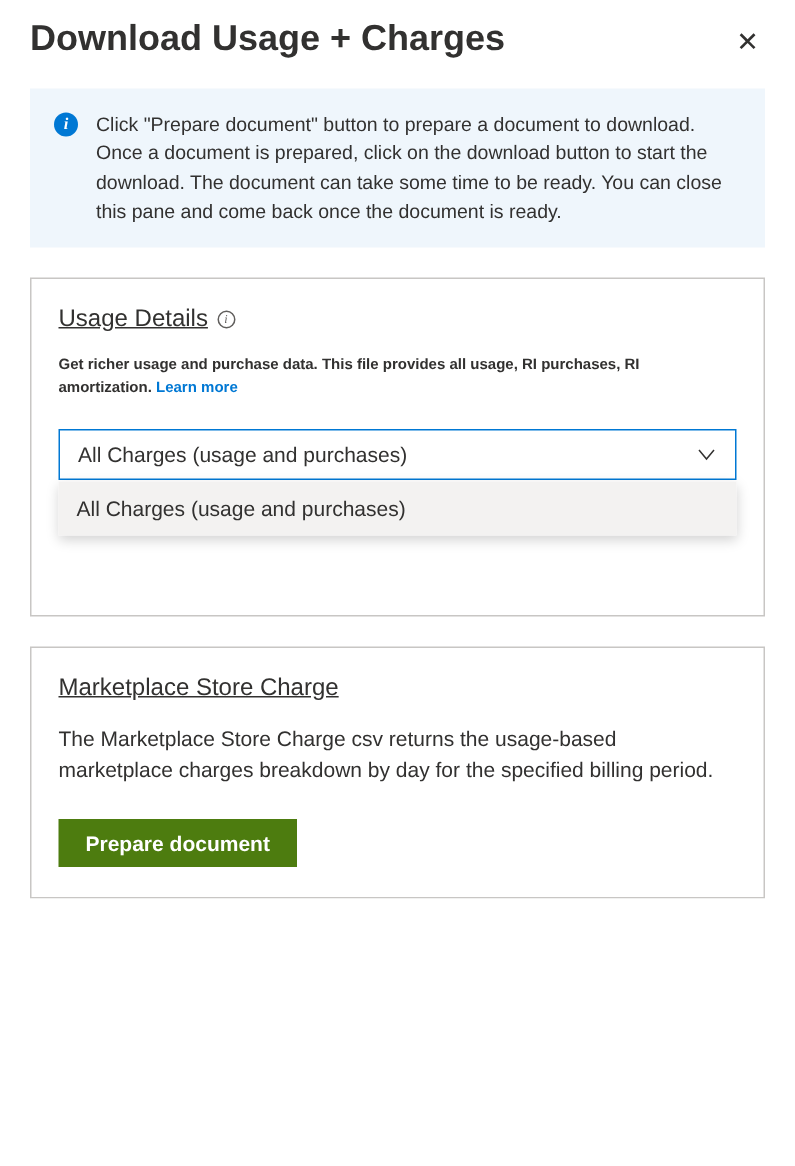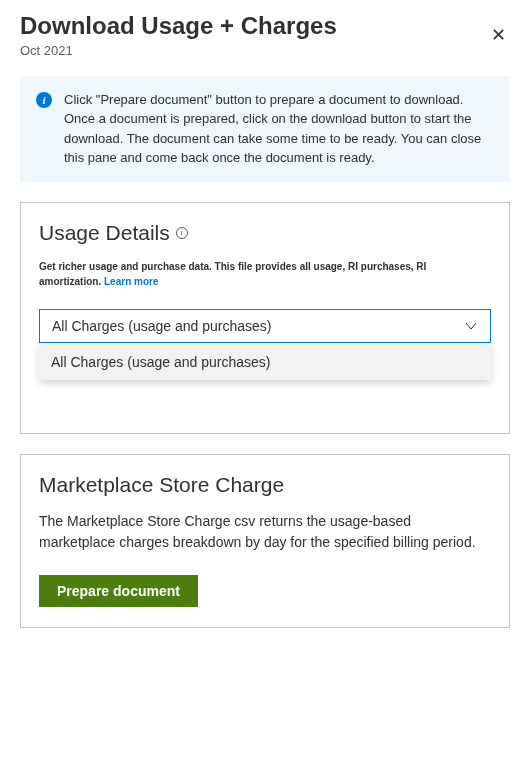--- a/index.html
+++ b/index.html
@@ -11,21 +11,21 @@
       font-family: "Segoe UI", -apple-system, BlinkMacSystemFont, sans-serif;
       font-size: 14px;
       color: #323130;
       background: #ffffff;
       width: 530px;
       padding: 0;
     }
     .header {
       display: flex;
       justify-content: space-between;
-      align-items: center;
+      align-items: flex-end;
       padding: 12px 20px 0 20px;
       gap: 12px;
     }
     .header-text {
       flex: 1;
     }
     .title {
       font-size: 24px;
       font-weight: 600;
       color: #323130;
@@ -78,23 +78,24 @@
       padding: 18px 18px 20px 18px;
       position: relative;
     }
     .card-title-row {
       display: flex;
       align-items: center;
       gap: 6px;
       margin-bottom: 14px;
     }
     .card-title {
-      font-size: 21px;
+      font-size: 16px;
       font-weight: 400;
       color: #323130;
+      text-decoration: underline;
     }
     .info-circle {
       width: 12px;
       height: 12px;
       border: 1px solid #605e5c;
       border-radius: 50%;
       display: flex;
       align-items: center;
       justify-content: center;
       font-size: 8px;
@@ -173,21 +174,20 @@
     .card-usage {
       padding-bottom: 90px;
     }
   </style>
 </head>
 <body>
 
 <div class="header">
   <div class="header-text">
     <div class="title">Download Usage + Charges</div>
-    <div class="subtitle">Oct 2021</div>
   </div>
   <div class="close-btn">✕</div>
 </div>
 
 <div class="info-banner">
   <div class="info-icon">i</div>
   <div class="info-text">Click "Prepare document" button to prepare a document to download. Once a document is prepared, click on the download button to start the download. The document can take some time to be ready. You can close this pane and come back once the document is ready.</div>
 </div>
 
 <div class="card card-usage">

